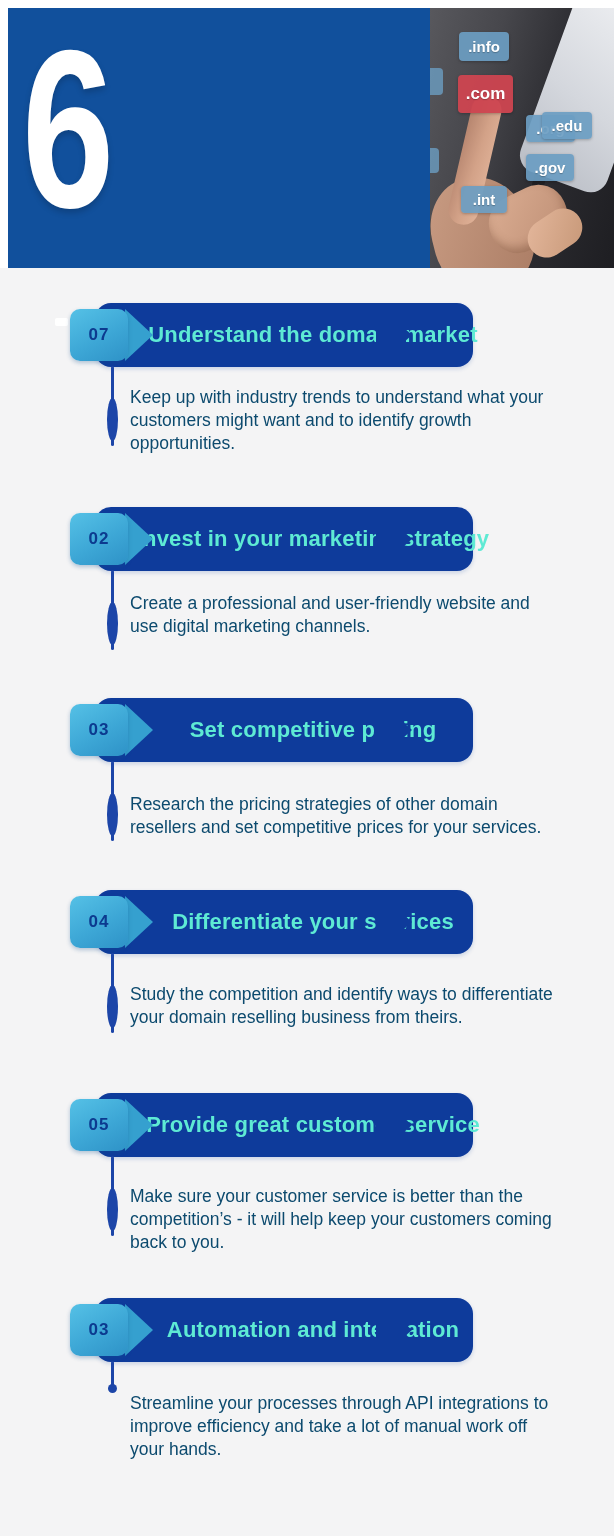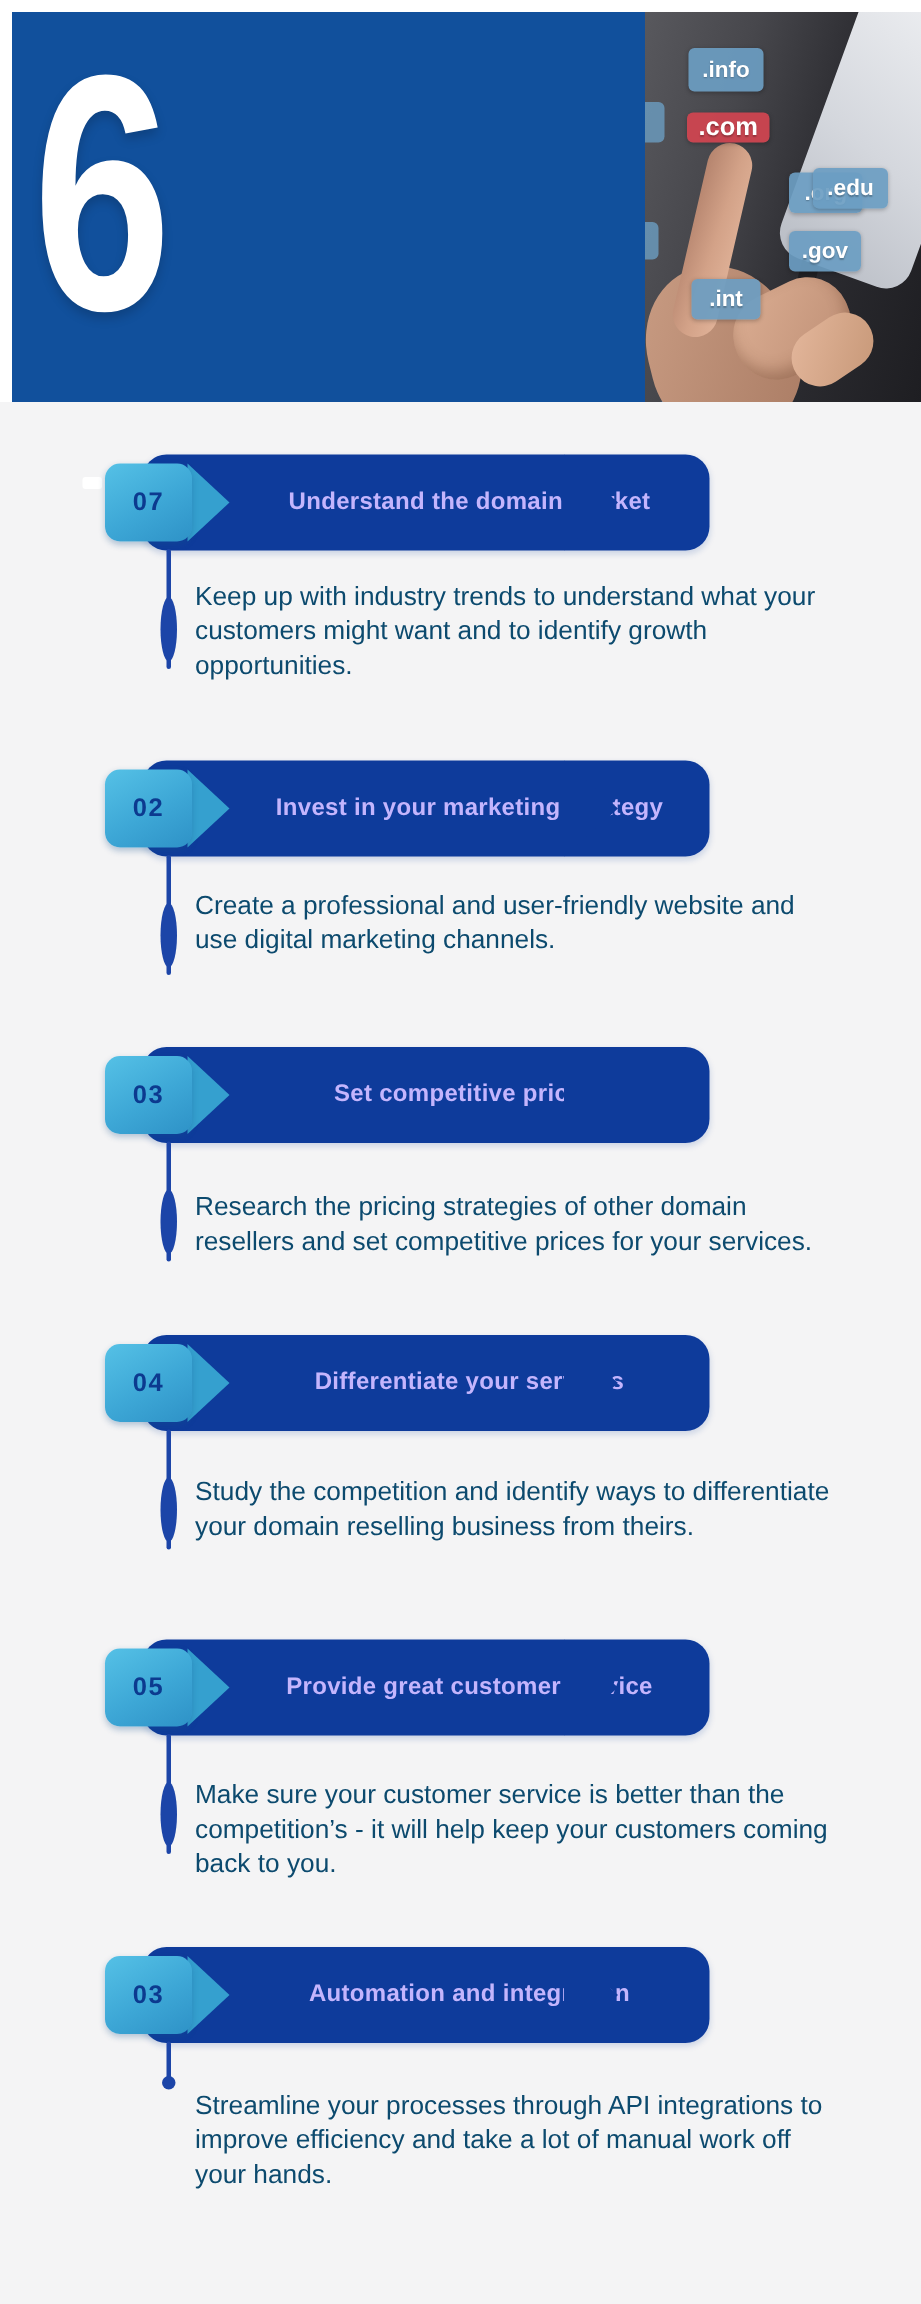--- a/index.html
+++ b/index.html
@@ -26,37 +26,37 @@
   .finger{position:absolute;left:30px;top:86px;width:30px;height:132px;border-radius:16px;background:linear-gradient(95deg,#b4836d 0%,#d3a288 55%,#e0b298 100%);transform:rotate(13deg);}
   .palm{position:absolute;left:2px;top:168px;width:100px;height:115px;border-radius:46% 54% 42% 44%;background:linear-gradient(120deg,#c99c83,#aa7c64);transform:rotate(-14deg);}
   .knuckles{position:absolute;left:58px;top:182px;width:80px;height:58px;border-radius:28px;background:linear-gradient(140deg,#dcae93,#bd8e74);transform:rotate(-26deg);box-shadow:inset 0 -6px 10px rgba(90,50,30,.35);}
   .thumb{position:absolute;left:96px;top:206px;width:58px;height:38px;border-radius:20px;background:linear-gradient(140deg,#e4b79c,#c79878);transform:rotate(-34deg);}
   .tie{position:absolute;left:10px;top:190px;width:78px;height:75px;background:linear-gradient(160deg,#3da0ee,#1f7fd2);clip-path:polygon(22% 0,100% 100%,0 100%);}
   .tag{position:absolute;display:flex;align-items:center;justify-content:center;
     background:rgba(107,157,194,.92);border-radius:4px;color:#ffffff;font-weight:bold;
     font-size:15px;text-shadow:0 1px 1px rgba(0,0,0,.25);box-shadow:0 1px 3px rgba(0,0,0,.25);}
   .tag.red{background:rgba(206,68,80,.95);font-size:17px;}
   .tag-0{left:29px;top:24px;width:50px;height:29px;}     
-  .tag-1{left:28px;top:67px;width:55px;height:20px;}     
+  .tag-1{left:28px;top:67px;width:55px;height:38px;}     
   .tag-2{left:96px;top:60px;width:49px;height:27px;margin-top:47px;}     
   .tag-3{left:112px;top:104px;width:50px;height:27px;}   
   .tag-4{left:96px;top:146px;width:48px;height:27px;}    
   .tag-5{left:31px;top:178px;width:46px;height:27px;}    
   .partial-tag{position:absolute;background:rgba(107,157,194,.8);border-radius:0 4px 4px 0;}
   .partial-1{left:0;top:60px;width:13px;height:27px;}
   .partial-2{left:0;top:140px;width:9px;height:25px;}
   
   .tip{position:absolute;left:0;width:614px;height:200px;}
   .tip-0{top:303px}.tip-1{top:507px}.tip-2{top:698px}.tip-3{top:890px}.tip-4{top:1093px}.tip-5{top:1298px}
   .banner{position:absolute;left:95px;top:0;width:378px;height:64px;background:#0e3b9b;border-radius:16px;
     display:flex;align-items:center;justify-content:center;padding-left:58px;box-sizing:border-box;
     box-shadow:0 2px 4px rgba(13,59,155,.18);}
   .banner-arrow{position:absolute;left:376px;top:0;width:0;height:0;
     border-top:32px solid transparent;border-bottom:32px solid transparent;border-left:36px solid #0e3b9b;}
-  .tip-title{color:#c4b5fd;font-weight:bold;font-size:16px;letter-spacing:.2px;white-space:nowrap;}
+  .tip-title{color:#5eead4;font-weight:bold;font-size:22px;letter-spacing:.2px;white-space:nowrap;}
   .badge{position:absolute;left:70px;top:6px;width:58px;height:52px;border-radius:10px;
     background:linear-gradient(150deg,#55c1e6 0%,#3da7d6 55%,#2e92c7 100%);
     display:flex;align-items:center;justify-content:center;box-shadow:0 2px 4px rgba(20,80,140,.3);}
   .badge-arrow{position:absolute;left:125px;top:6px;width:0;height:0;
     border-top:26px solid transparent;border-bottom:26px solid transparent;border-left:28px solid #35a0cf;}
   .tip-number{color:#0c3a8f;font-weight:bold;font-size:17px;letter-spacing:1px;}
   .conn-line{position:absolute;left:111px;top:63px;width:3px;height:80px;background:#1c45a8;border-radius:2px;}
   .conn-drop{position:absolute;left:107px;top:95px;width:11px;height:43px;border-radius:50%;background:#1c45a8;}
   .tip-last .conn-line{height:28px;}
   .tip-last .conn-drop{left:108px;top:86px;width:9px;height:9px;}

